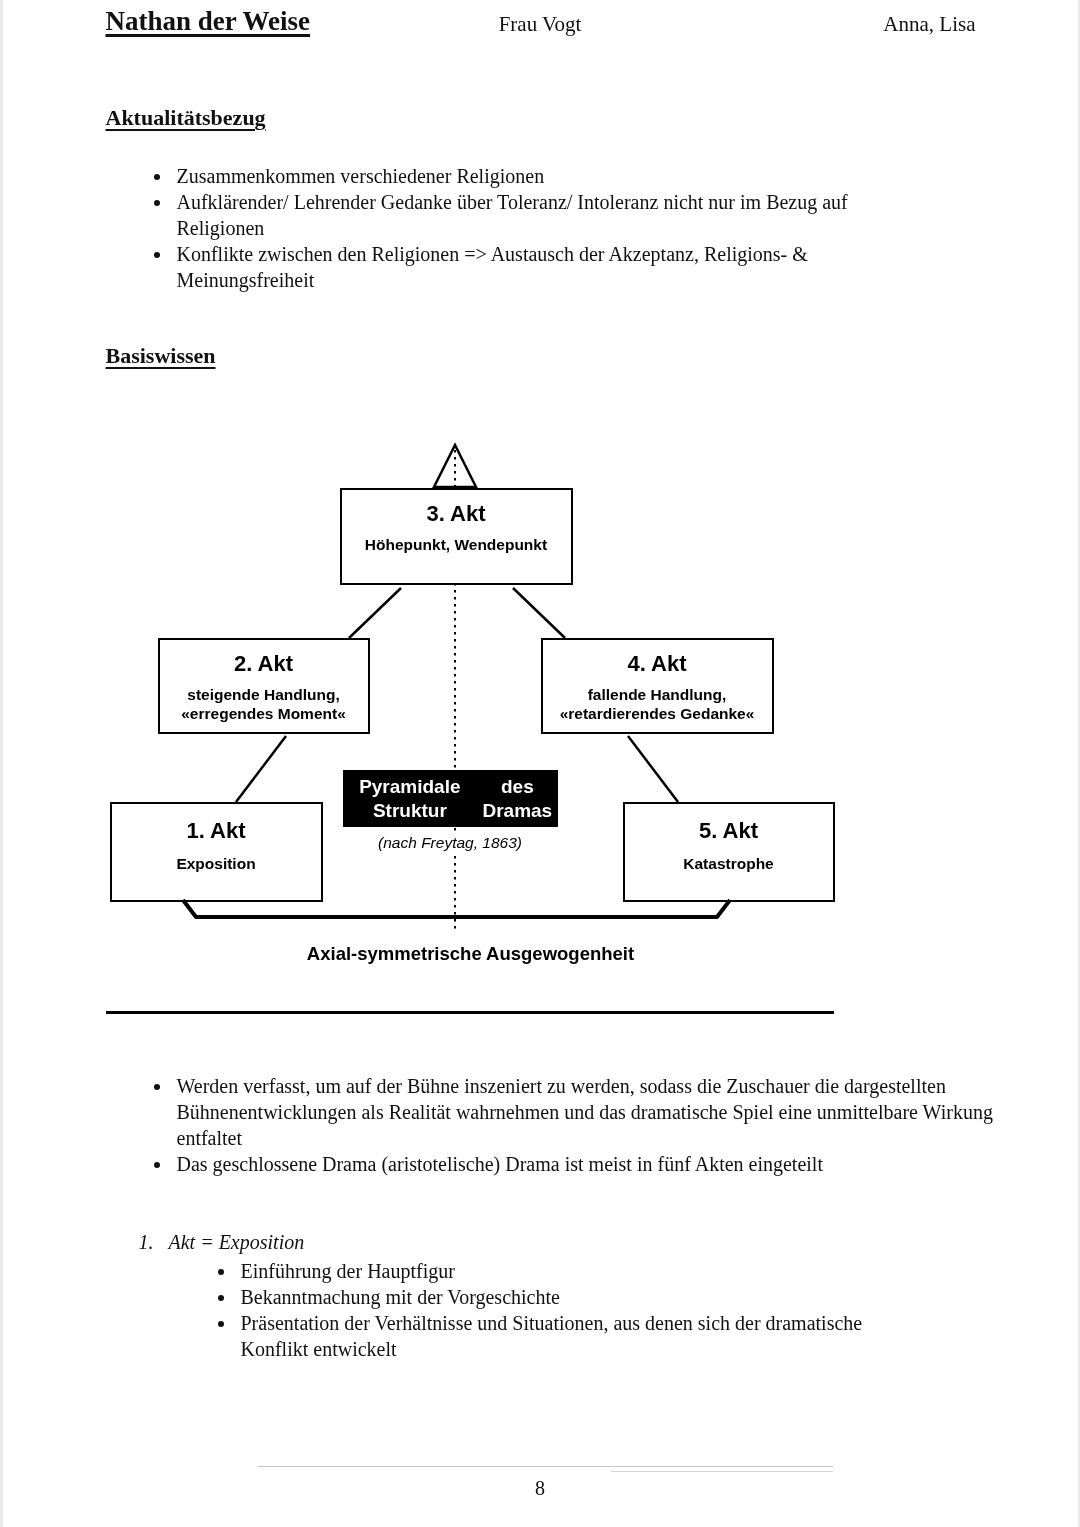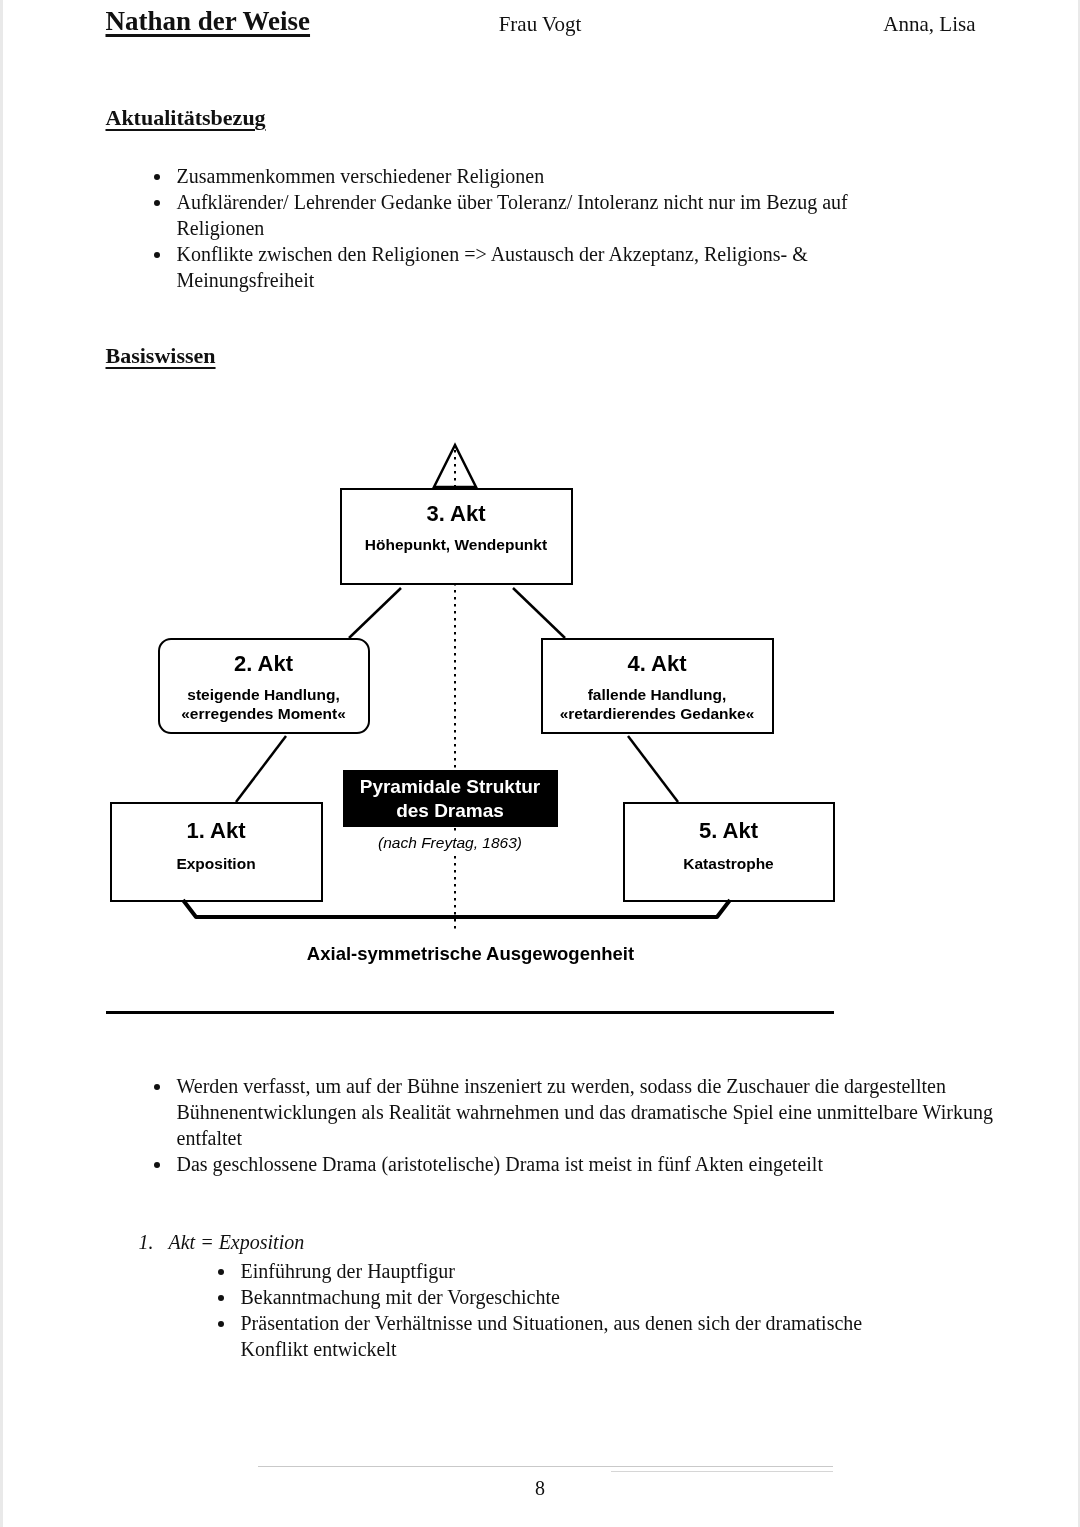--- a/index.html
+++ b/index.html
@@ -50,30 +50,30 @@
   .svg-under { z-index:0; }
   .svg-over  { z-index:3; }
   .dbox {
     position:absolute; z-index:1; background:#fff; border:2px solid #000;
     display:flex; flex-direction:column; align-items:center; justify-content:flex-start;
     text-align:center; box-sizing:border-box;
   }
   .dbox .dt { font-size:22px; font-weight:bold; margin-top:11px; }
   .dbox .ds { font-size:15.5px; font-weight:bold; margin-top:8px; line-height:19px; }
   .box3 { left:337px; top:48px;  width:233px; height:97px; }
-  .box2 { left:155px; top:198px; width:212px; height:96px;border-radius:13px; }
+  .box2 { left:155px; top:198px; width:212px; height:96px; }
   .box4 { left:538px; top:198px; width:233px; height:96px; }
   .box1 { left:107px; top:362px; width:213px; height:100px; }
   .box5 { left:620px; top:362px; width:212px; height:100px; }
   .box1 .dt, .box5 .dt { margin-top:14px; }
   .box1 .ds, .box5 .ds { margin-top:10px; }
   .blackbox {
     position:absolute; z-index:2; left:340px; top:330px; width:215px; height:57px;
     background:#000; color:#fff; font-weight:bold; font-size:19px; line-height:24px;
-    display:flex; flex-direction:column; align-items:center; justify-content:center; text-align:center;
+    display:flex; flex-direction:row; align-items:center; justify-content:center; text-align:center;
   }
   .credit {
     position:absolute; z-index:2; left:330px; top:392px; width:235px;
     background:#fff; text-align:center; font-size:15.5px; padding:2px 0;font-style:italic;
   }
   .axis-label {
     position:absolute; z-index:2; left:238px; top:503px; width:460px;
     text-align:center; font-size:18.5px; font-weight:bold;
   }
 

